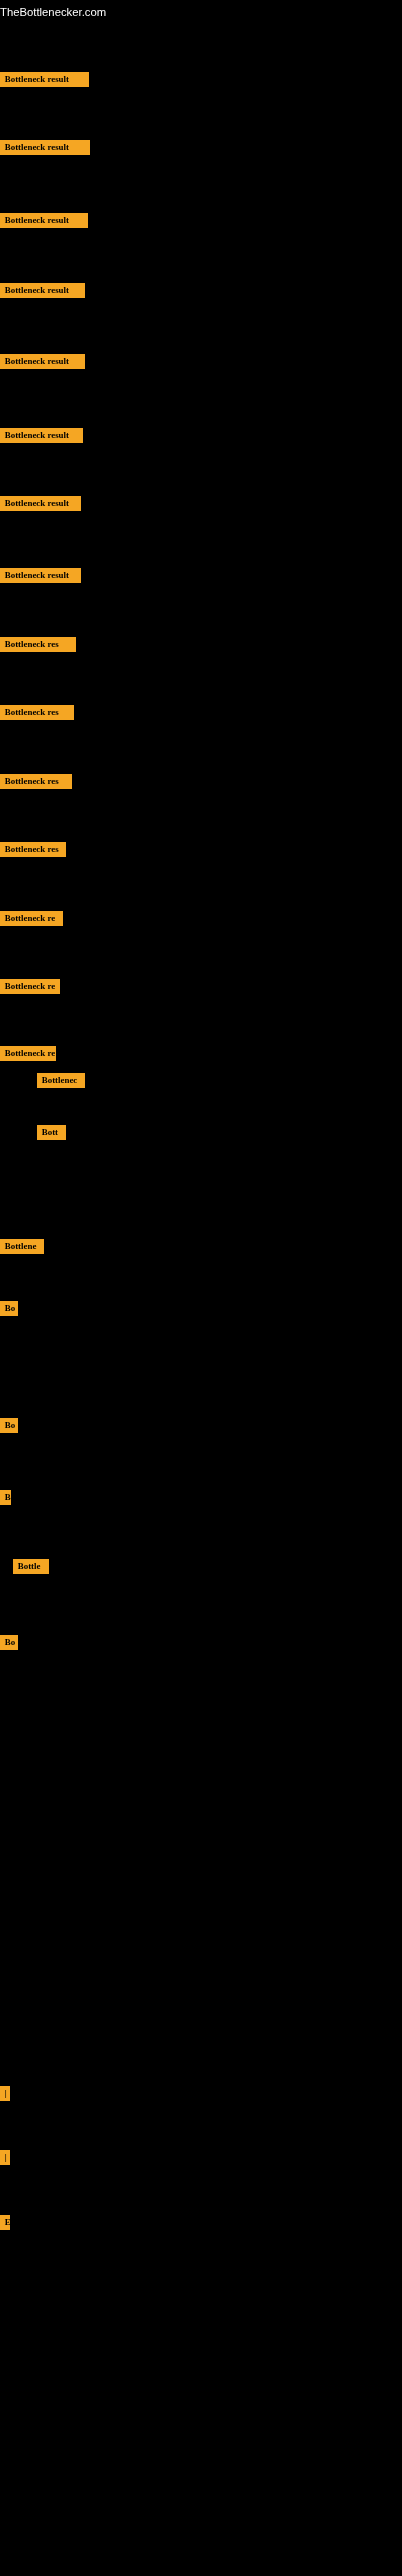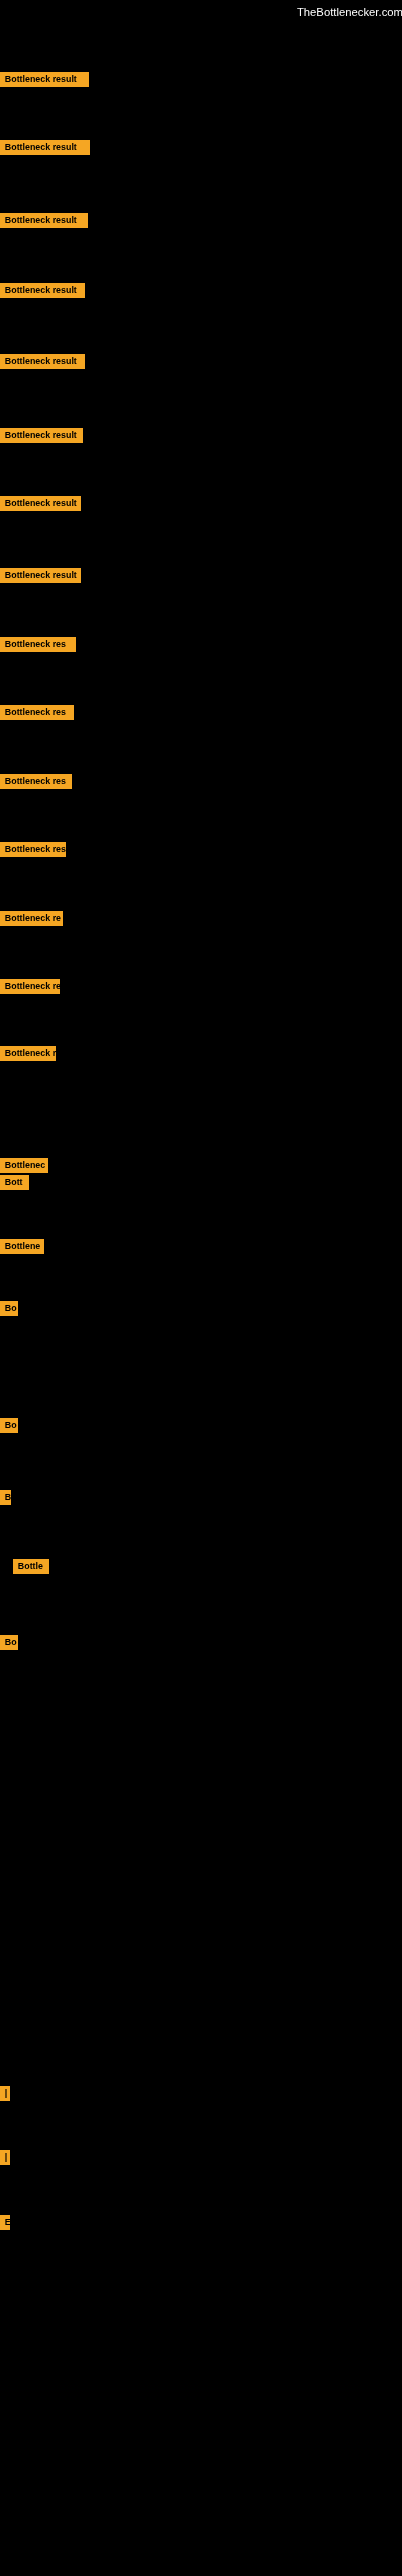--- a/index.html
+++ b/index.html
@@ -8,39 +8,40 @@
       box-sizing: border-box;
     }
     body {
       background-color: #000000;
       width: 403px;
       min-height: 2576px;
       font-family: Arial, sans-serif;
       position: relative;
     }
     .site-title {
-      text-align: right;
+      text-align: left;
       color: #ffffff;
       font-size: 11.3px;
       padding: 6.4px 0;
       width: 100%;
     }
     .bottleneck-badge {
       background-color: #f5a623;
       color: #000000;
       font-size: 8.9px;
       font-weight: bold;
       padding: 2.4px 4.8px;
       display: inline-block;
       white-space: nowrap;
       overflow: hidden;
     }
     .badge-row {
       position: absolute;
       left: 0;
+      font-family: Liberation Serif, serif;
     }
   </style>
 </head>
 <body>
 
 <div class="site-title">TheBottlenecker.com</div>
 
 <div id="badges-container" style="position:relative; width:403px; height:2560px;">
     <div class="badge-row" style="top: 47px;"><span class="bottleneck-badge" style="max-width: 89px; width: 89px; overflow: hidden;">Bottleneck result</span></div>
     <div class="badge-row" style="top: 115px;"><span class="bottleneck-badge" style="max-width: 90px; width: 90px; overflow: hidden;">Bottleneck result</span></div>
@@ -50,22 +51,22 @@
     <div class="badge-row" style="top: 403px;"><span class="bottleneck-badge" style="max-width: 83px; width: 83px; overflow: hidden;">Bottleneck result</span></div>
     <div class="badge-row" style="top: 471px;"><span class="bottleneck-badge" style="max-width: 81px; width: 81px; overflow: hidden;">Bottleneck result</span></div>
     <div class="badge-row" style="top: 543px;"><span class="bottleneck-badge" style="max-width: 81px; width: 81px; overflow: hidden;">Bottleneck result</span></div>
     <div class="badge-row" style="top: 612px;"><span class="bottleneck-badge" style="max-width: 76px; width: 76px; overflow: hidden;">Bottleneck res</span></div>
     <div class="badge-row" style="top: 680px;"><span class="bottleneck-badge" style="max-width: 74px; width: 74px; overflow: hidden;">Bottleneck res</span></div>
     <div class="badge-row" style="top: 749px;"><span class="bottleneck-badge" style="max-width: 72px; width: 72px; overflow: hidden;">Bottleneck res</span></div>
     <div class="badge-row" style="top: 817px;"><span class="bottleneck-badge" style="max-width: 66px; width: 66px; overflow: hidden;">Bottleneck res</span></div>
     <div class="badge-row" style="top: 886px;"><span class="bottleneck-badge" style="max-width: 63px; width: 63px; overflow: hidden;">Bottleneck re</span></div>
     <div class="badge-row" style="top: 954px;"><span class="bottleneck-badge" style="max-width: 60px; width: 60px; overflow: hidden;">Bottleneck re</span></div>
     <div class="badge-row" style="top: 1021px;"><span class="bottleneck-badge" style="max-width: 56px; width: 56px; overflow: hidden;">Bottleneck re</span></div>
-    <div class="badge-row" style="top: 1133px;"><span class="bottleneck-badge" style="max-width: 48px; width: 48px; overflow: hidden;">Bottlenec</span></div>
-    <div class="badge-row" style="top: 1150px;"><span class="bottleneck-badge" style="max-width: 29px; width: 29px; overflow: hidden;">Bott</span></div>
+    <div class="badge-row" style="top: 1048px; padding-left: 37px;"><span class="bottleneck-badge" style="max-width: 48px; width: 48px; overflow: hidden;">Bottlenec</span></div>
+    <div class="badge-row" style="top: 1100px; padding-left: 37px;"><span class="bottleneck-badge" style="max-width: 29px; width: 29px; overflow: hidden;">Bott</span></div>
     <div class="badge-row" style="top: 1214px;"><span class="bottleneck-badge" style="max-width: 44px; width: 44px; overflow: hidden;">Bottlene</span></div>
     <div class="badge-row" style="top: 1276px;"><span class="bottleneck-badge" style="max-width: 17.7px; width: 17.7px; overflow: hidden;">Bo</span></div>
     <div class="badge-row" style="top: 1393px;"><span class="bottleneck-badge" style="max-width: 17.7px; width: 17.7px; overflow: hidden;">Bo</span></div>
     <div class="badge-row" style="top: 1465px;"><span class="bottleneck-badge" style="max-width: 11.3px; width: 11.3px; overflow: hidden;">B</span></div>
     <div class="badge-row" style="top: 1534px;"><span class="bottleneck-badge" style="max-width: 36px; width: 36px; overflow: hidden; margin-left: 13px;">Bottle</span></div>
     <div class="badge-row" style="top: 1610px;"><span class="bottleneck-badge" style="max-width: 17.7px; width: 17.7px; overflow: hidden;">Bo</span></div>
     <div class="badge-row" style="top: 2061px;"><span class="bottleneck-badge" style="max-width: 6.4px; width: 6.4px; overflow: hidden;">|</span></div>
     <div class="badge-row" style="top: 2125px;"><span class="bottleneck-badge" style="max-width: 6.4px; width: 6.4px; overflow: hidden;">|</span></div>
     <div class="badge-row" style="top: 2190px;"><span class="bottleneck-badge" style="max-width: 8px; width: 8px; overflow: hidden;">E</span></div>
   </div>

